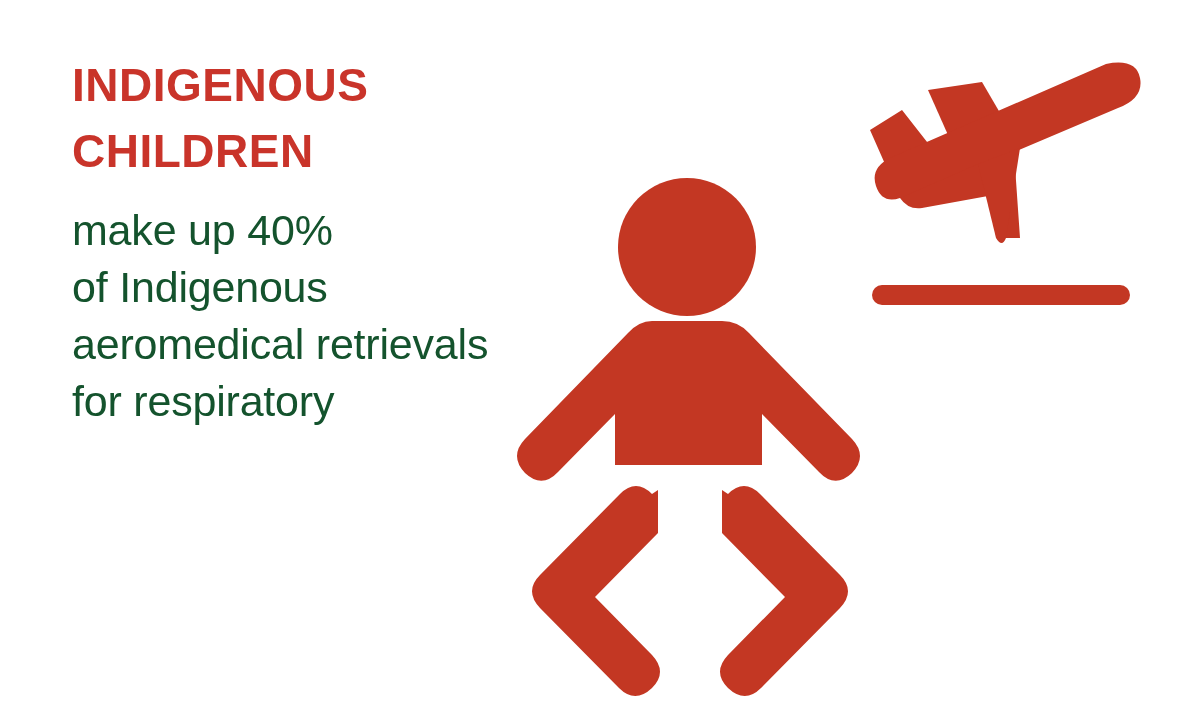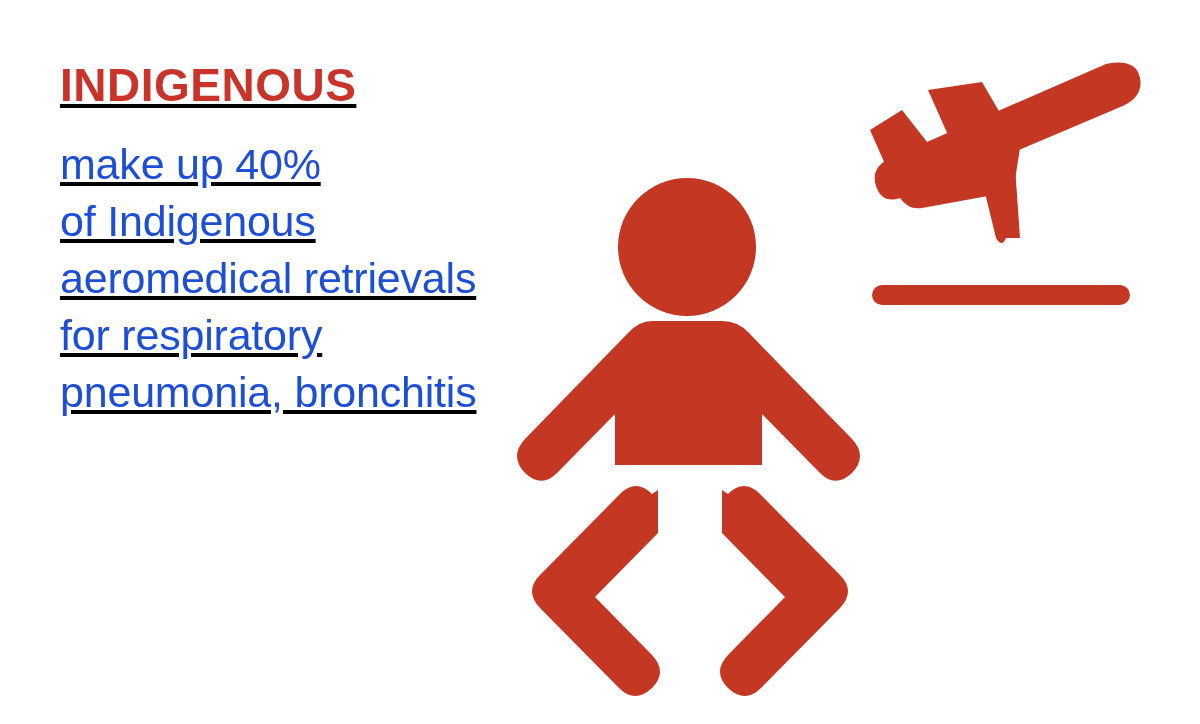--- a/index.html
+++ b/index.html
@@ -14,24 +14,23 @@
     width: 1200px;
     height: 724px;
     background: #ffffff;
     overflow: hidden;
     font-family: "Liberation Sans", sans-serif;
   }
 
   
   .text-block {
     position: absolute;
-    left: 60px;
+    left: 72px;
     top: 52px;
     width: 470px;
-    text-decoration: underline;
   }
 
   .headline {
     margin: 0;
     padding: 0;
     color: #C9342A;
     font-family: "Liberation Sans", sans-serif;
     font-weight: bold;
     font-size: 46px;
     line-height: 66px;
@@ -41,21 +40,21 @@
   }
 
   .headline-line {
     display: block;
   }
 
   .body-copy {
     margin: 0;
     padding: 0;
     margin-top: 18px;
-    color: #1d4ed8;
+    color: #14532d;
     font-family: "Liberation Sans", sans-serif;
     font-weight: normal;
     font-size: 43px;
     line-height: 57px;
     letter-spacing: -0.2px;
   }
 
   .body-line {
     display: block;
     white-space: nowrap;
@@ -88,28 +87,28 @@
 </style>
 </head>
 <body>
 
 <div id="infographic">
 
   <div class="text-block">
 
     <h1 class="headline">
       <span class="headline-line">INDIGENOUS</span>
+      <span class="headline-line">CHILDREN</span>
     </h1>
 
     <p class="body-copy">
       <span class="body-line">make up 40%</span>
       <span class="body-line">of Indigenous</span>
       <span class="body-line">aeromedical retrievals</span>
       <span class="body-line">for respiratory</span>
-      <span class="body-line">pneumonia, bronchitis</span>
     </p>
 
   </div>
 
   <div class="icon-baby">
     <svg viewBox="0 0 380 510" xmlns="http://www.w3.org/2000/svg" aria-hidden="true">
       <g fill="#C33723">
 
         <circle cx="187" cy="82" r="69"></circle>
 

